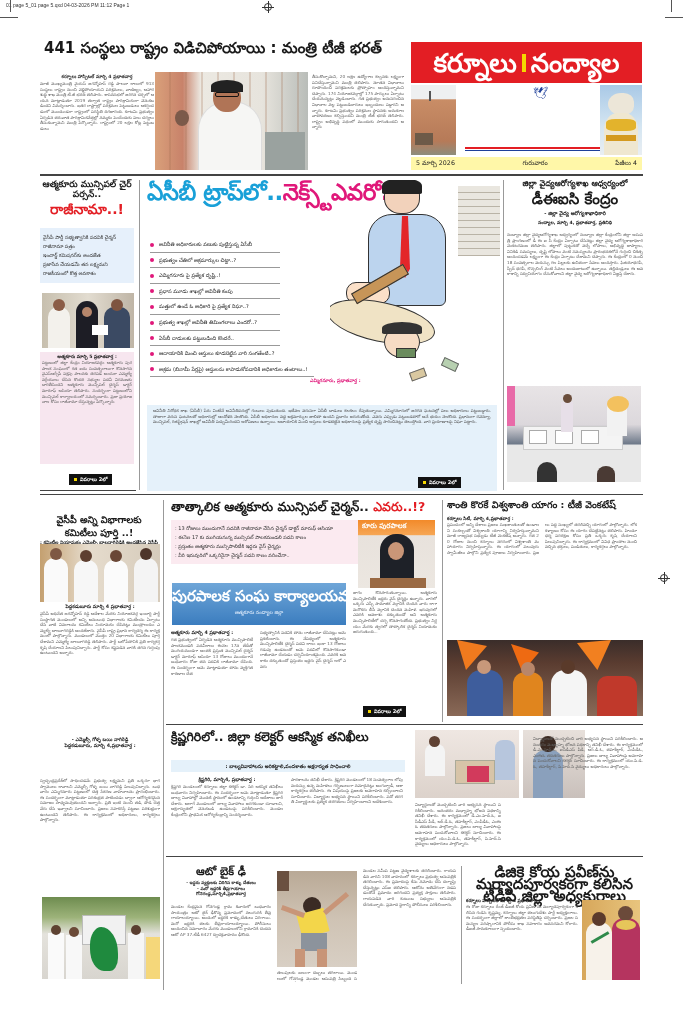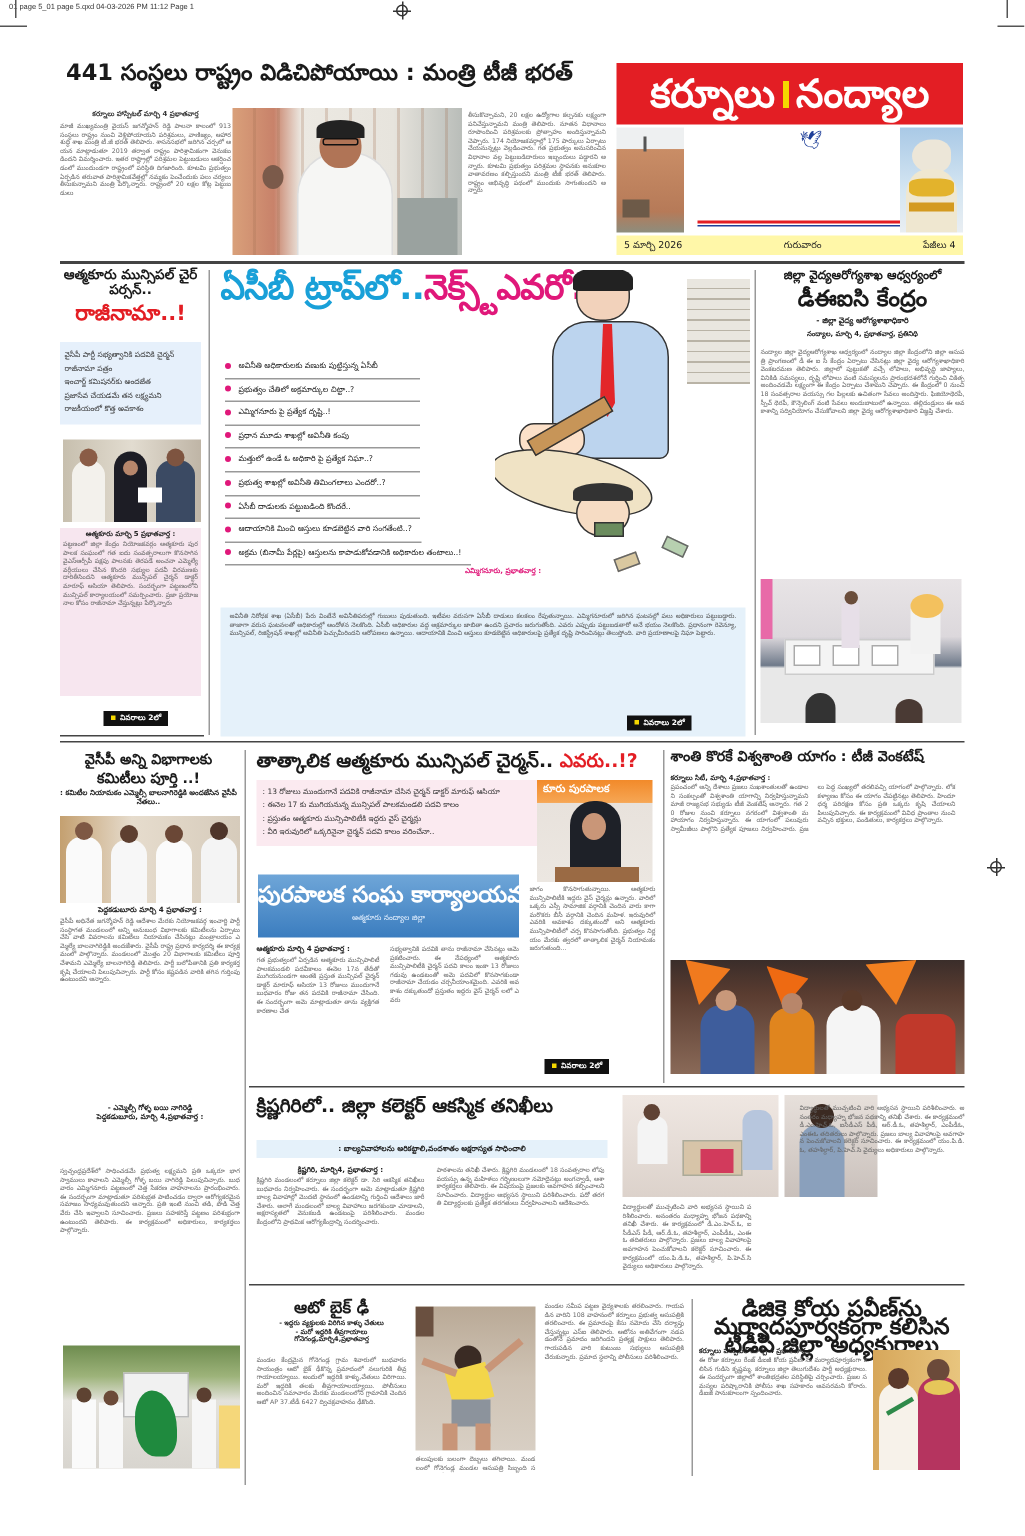--- a/index.html
+++ b/index.html
@@ -156,21 +156,21 @@
   <div style="position:absolute;left:54px;top:16px;width:12px;height:30px;background:#e7dfe8"></div>
   <div style="position:absolute;left:56px;top:8px;width:9px;height:9px;background:#6a4d3b;border-radius:50%"></div>
   <div style="position:absolute;left:100px;top:20px;width:20px;height:30px;background:#f2f2f2"></div>
   <div style="position:absolute;left:100px;top:10px;width:22px;height:16px;background:#f3c15e;border-radius:50%"></div>
   <div style="position:absolute;left:30px;top:76px;width:20px;height:20px;background:#333;border-radius:50% 50% 0 0"></div>
   <div style="position:absolute;left:90px;top:80px;width:18px;height:16px;background:#4a3a34;border-radius:50% 50% 0 0"></div>
 </div>
 
 <div class="rule" style="left:40px;top:494px;width:603px;height:1px"></div>
 
-<div class="abs" style="left:40px;top:500px;width:118px;text-align:center">
+<div class="abs" style="left:40px;top:513px;width:118px;text-align:center">
   <div class="hl" style="font-size:9.5px;line-height:13px">వైసీపీ అన్ని విభాగాలకు కమిటీలు పూర్తి ..!</div>
   <div style="font-size:4.8px;font-weight:bold;line-height:6px;margin-top:1px">: కమిటీల నియామకం ఎమ్మెల్సీ బాలనాగిరెడ్డికి అందజేసిన వైసీపీ నేతలు..</div>
 </div>
 <div class="photo" style="left:40px;top:544px;width:120px;height:58px;background:linear-gradient(90deg,#c4a070,#e6dccd 40%,#d6cbbb 100%)">
   <div style="position:absolute;left:4px;top:14px;width:24px;height:44px;background:#fafafa;border-radius:10px 10px 0 0"></div>
   <div style="position:absolute;left:10px;top:4px;width:12px;height:12px;background:#7e5844;border-radius:50%"></div>
   <div style="position:absolute;left:34px;top:16px;width:24px;height:42px;background:#f7f7f7;border-radius:10px 10px 0 0"></div>
   <div style="position:absolute;left:40px;top:6px;width:12px;height:12px;background:#5e3f30;border-radius:50%"></div>
   <div style="position:absolute;left:64px;top:16px;width:24px;height:42px;background:#fbfbfb;border-radius:10px 10px 0 0"></div>
   <div style="position:absolute;left:70px;top:6px;width:12px;height:12px;background:#6a4736;border-radius:50%"></div>

